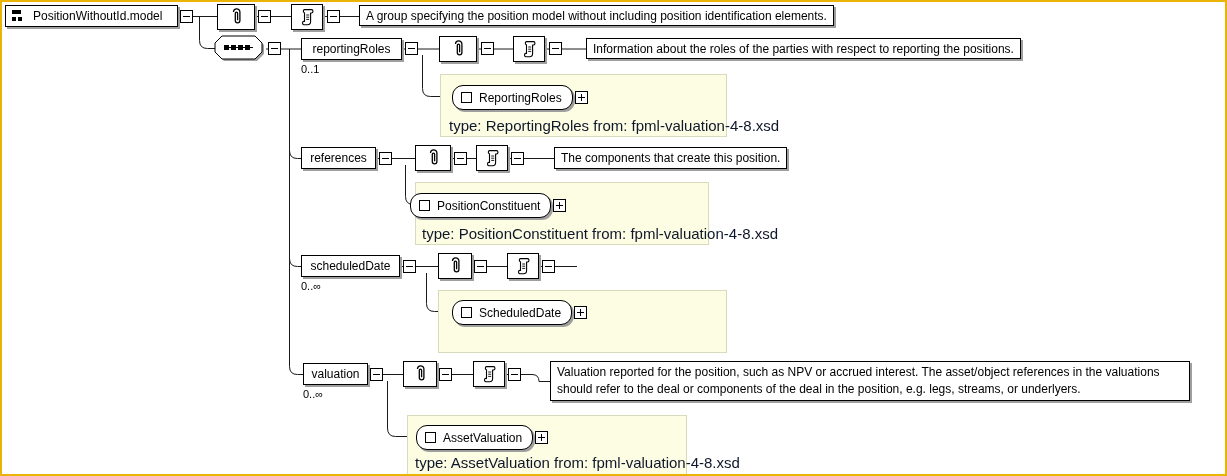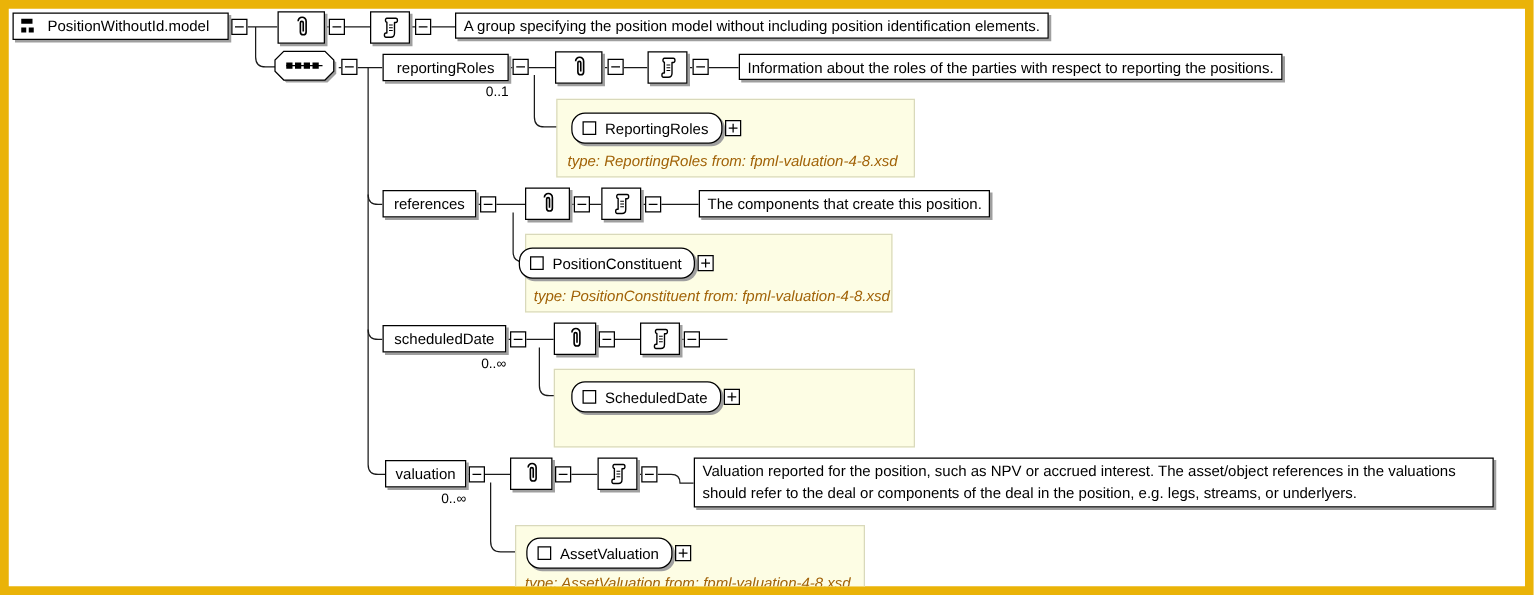--- a/index.html
+++ b/index.html
@@ -1,40 +1,40 @@
 <!DOCTYPE html>
 <html><head>
 <meta charset="utf-8">
 <style>
   html,body{margin:0;padding:0;background:#fff;}
   #canvas{
     position:relative;width:1227px;height:476px;background:#fff;
-    border:7px solid #eab308;box-sizing:border-box;overflow:hidden;
+    border:2px solid #eab308;box-sizing:border-box;overflow:hidden;
     font-family:"Liberation Sans","DejaVu Sans",sans-serif;color:#000;
   }
   .abs{position:absolute;box-sizing:border-box;}
   
   .nbox{
     background:#fff;border:1px solid #000;box-shadow:2px 2px 0 #9f9f9f;
     display:flex;align-items:center;font-size:12px;
   }
   .elem{justify-content:center;}
   .docbox{padding:0 6px;white-space:nowrap;width:max-content;}
   .docbox.wrap{white-space:normal;width:640px;padding:2px 6px;line-height:17px;}
   .iconbox{justify-content:center;}
   
   .tgl{position:absolute;width:13px;height:13px;background:#fff;border:1px solid #000;box-sizing:border-box;}
   .tgl::before{content:"";position:absolute;left:2px;right:2px;top:5px;height:1px;background:#000;}
   .tgl.plus::after{content:"";position:absolute;top:2px;bottom:2px;left:5px;width:1px;background:#000;}
   .tgl.inline{position:relative;flex:none;margin-left:2px;}
   
-  .card{font-size:11px;text-align:right;}
+  .card{font-size:11px;text-align:left;}
   
   .panel{background:#fdfde4;border:1px solid #d9d9bb;}
-  .caption{font-size:12px;color:#a16207;white-space:nowrap;font-style:italic;}
+  .caption{font-size:15px;color:#0f172a;white-space:nowrap;}
   
   .twrap{display:flex;align-items:center;}
   .typelem{
     background:#fff;border:1px solid #000;border-radius:11px;height:23px;
     box-shadow:2px 2px 0 #9f9f9f;display:inline-flex;align-items:center;
     padding:0 10px 0 8px;font-size:12px;
   }
   .ctsq{width:11px;height:11px;background:#fff;border:1.5px solid #000;box-sizing:border-box;margin-right:7px;flex:none;}
   
   .grp{position:relative;width:13px;height:12px;flex:none;margin-left:6px;margin-right:8px;}

